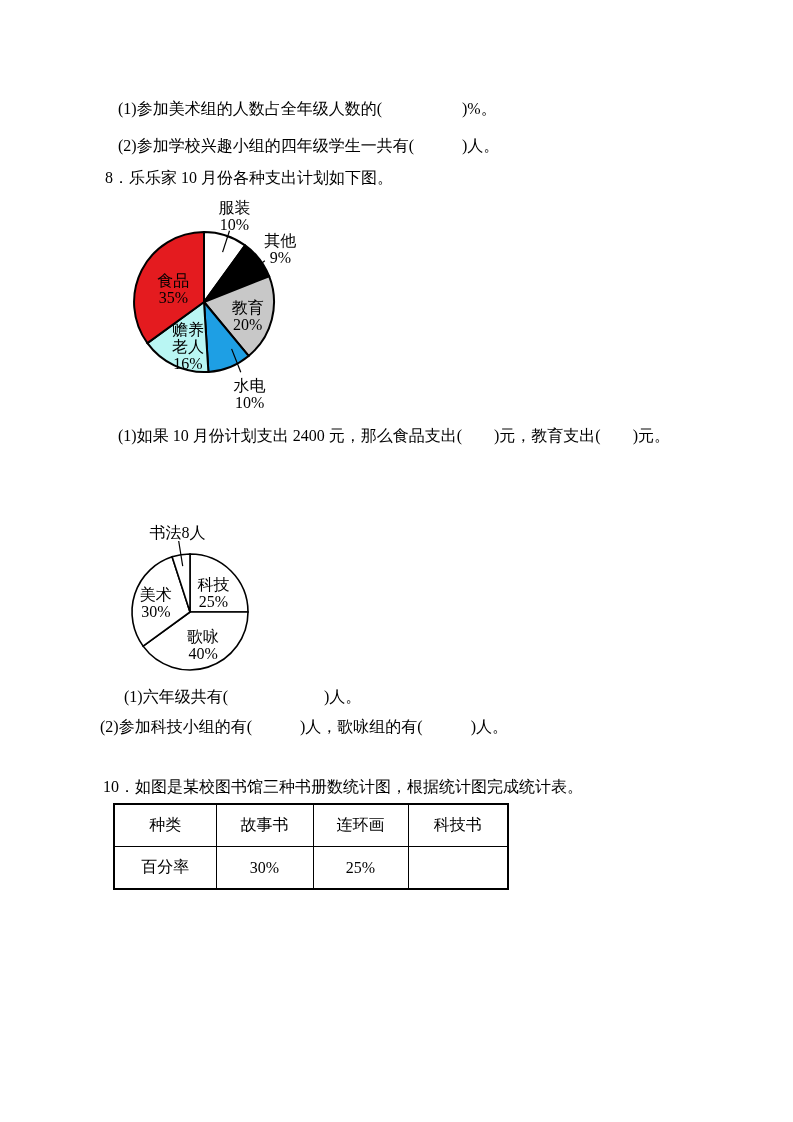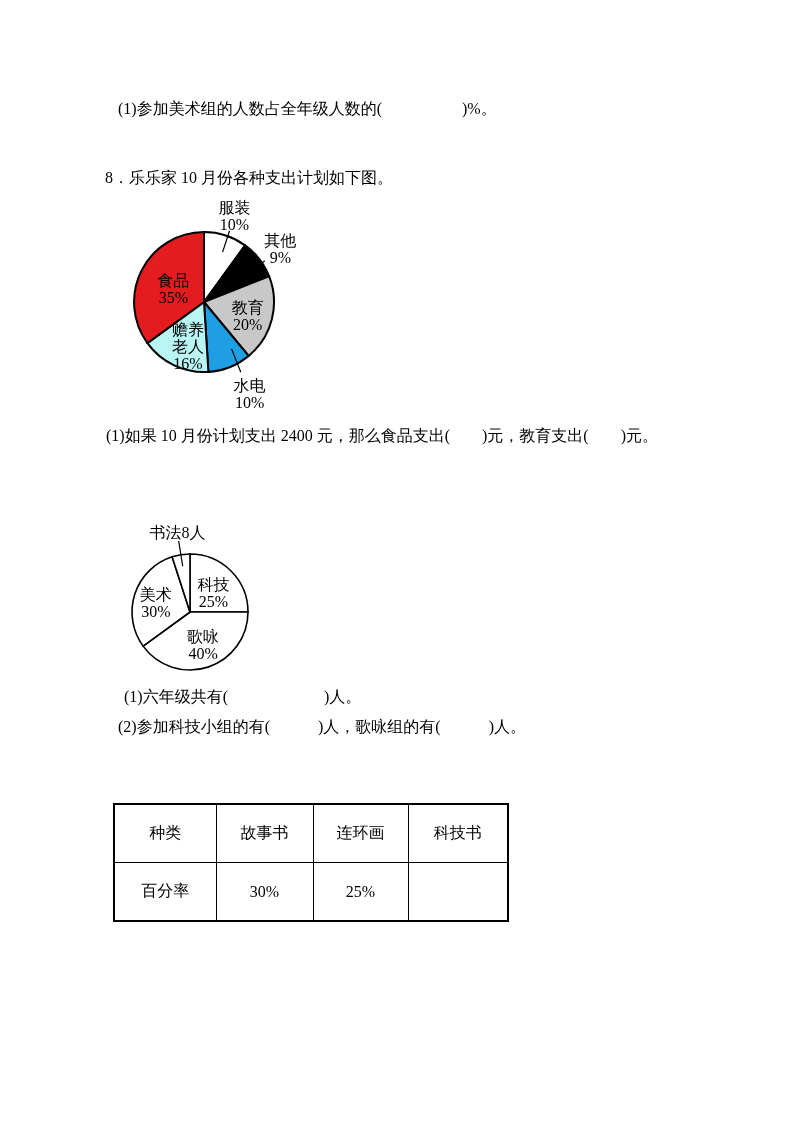--- a/index.html
+++ b/index.html
@@ -4,28 +4,29 @@
 <style>
   html,body{margin:0;padding:0;background:#ffffff;}
   .page{position:relative;width:793px;height:1122px;background:#ffffff;overflow:hidden;
         font-family:"Liberation Serif","DejaVu Serif",serif;color:#000;}
   .line{position:absolute;white-space:pre;font-size:16px;line-height:19px;}
   .chart{position:absolute;}
   svg text{font-family:"Liberation Serif","DejaVu Serif",serif;}
   table.qtable{position:absolute;left:113px;top:803px;border-collapse:collapse;
                table-layout:fixed;border:2px solid #000;}
   table.qtable td{border:1px solid #000;height:41px;text-align:center;vertical-align:middle;
-                  font-size:16px;padding:8px;}
+                  font-size:16px;padding:0;}
 </style>
 </head>
 <body>
 
 <div class="page">
 
   <div class="line" style="left:118px;top:99px">(1)参加美术组的人数占全年级人数的(　　　　　)%。</div>
+  <div class="line" style="left:118px;top:136px">(2)参加学校兴趣小组的四年级学生一共有(　　　)人。</div>
   <div class="line" style="left:105px;top:168px">8．乐乐家 10 月份各种支出计划如下图。</div>
 
   <svg id="pie1" class="chart" style="left:108px;top:196px" width="232" height="218" viewBox="0 0 232 218">
       <path d="M 96 106 L 96.0 36.0 A 70 70 0 0 1 137.1 49.4 Z" fill="#ffffff" stroke="#000" stroke-width="2"></path>
       <line x1="114.6" y1="56.1" x2="121.5" y2="34.8" stroke="#000" stroke-width="1.2"></line>
       <text x="126.5" y="16.5" text-anchor="middle" font-size="16" fill="#000">服装</text>
       <text x="126.5" y="33.5" text-anchor="middle" font-size="16" fill="#000">10%</text>
       <path d="M 96 106 L 137.1 49.4 A 70 70 0 0 1 161.1 80.2 Z" fill="#000000" stroke="#000" stroke-width="2"></path>
       <line x1="140.2" y1="77.7" x2="156.8" y2="64.8" stroke="#000" stroke-width="1.2"></line>
       <text x="172.3" y="49.8" text-anchor="middle" font-size="16" fill="#000">其他</text>
@@ -39,39 +40,40 @@
       <text x="141.6" y="212.4" text-anchor="middle" font-size="16" fill="#000">10%</text>
       <path d="M 96 106 L 100.4 175.9 A 70 70 0 0 1 39.4 147.1 Z" fill="#b9f6f3" stroke="#000" stroke-width="2"></path>
       <text x="79.9" y="139.0" text-anchor="middle" font-size="16" fill="#000">赡养</text>
       <text x="79.9" y="156.0" text-anchor="middle" font-size="16" fill="#000">老人</text>
       <text x="79.9" y="173.0" text-anchor="middle" font-size="16" fill="#000">16%</text>
       <path d="M 96 106 L 39.4 147.1 A 70 70 0 0 1 96.0 36.0 Z" fill="#e41b1f" stroke="#000" stroke-width="2"></path>
       <text x="65.3" y="90.3" text-anchor="middle" font-size="16" fill="#000">食品</text>
       <text x="65.3" y="107.3" text-anchor="middle" font-size="16" fill="#000">35%</text>
     </svg>
 
-  <div class="line" style="left:106px;top:426px">(1)如果 10 月份计划支出 2400 元，那么食品支出(　　)元，教育支出(　　)元。</div>
+  <div class="line" style="left:118px;top:426px">(1)如果 10 月份计划支出 2400 元，那么食品支出(　　)元，教育支出(　　)元。</div>
 
   <svg id="pie2" class="chart" style="left:108px;top:518px" width="195" height="168" viewBox="0 0 195 168">
       <path d="M 82 94 L 82.0 36.0 A 58 58 0 0 1 140.0 94.0 Z" fill="#ffffff" stroke="#000" stroke-width="1.6"></path>
       <text x="105.4" y="71.6" text-anchor="middle" font-size="16" fill="#000">科技</text>
       <text x="105.4" y="88.6" text-anchor="middle" font-size="16" fill="#000">25%</text>
       <path d="M 82 94 L 140.0 94.0 A 58 58 0 0 1 35.1 128.1 Z" fill="#ffffff" stroke="#000" stroke-width="1.6"></path>
       <text x="95.1" y="124.2" text-anchor="middle" font-size="16" fill="#000">歌咏</text>
       <text x="95.1" y="141.2" text-anchor="middle" font-size="16" fill="#000">40%</text>
       <path d="M 82 94 L 35.1 128.1 A 58 58 0 0 1 64.1 38.8 Z" fill="#ffffff" stroke="#000" stroke-width="1.6"></path>
       <text x="47.8" y="81.9" text-anchor="middle" font-size="16" fill="#000">美术</text>
       <text x="47.8" y="98.9" text-anchor="middle" font-size="16" fill="#000">30%</text>
       <path d="M 82 94 L 64.1 38.8 A 58 58 0 0 1 82.0 36.0 Z" fill="#ffffff" stroke="#000" stroke-width="1.6"></path>
       <line x1="74.7" y1="48.2" x2="70.7" y2="23.0" stroke="#000" stroke-width="1.2"></line>
       <text x="69.5" y="20.4" text-anchor="middle" font-size="16" fill="#000">书法8人</text>
     </svg>
 
   <div class="line" style="left:124px;top:687px">(1)六年级共有(　　　　　　)人。</div>
-  <div class="line" style="left:118px;top:717px">(2)参加科技小组的有(　　　)人，歌咏组的有(　　　)人。</div>
+  <div class="line" style="left:100px;top:717px">(2)参加科技小组的有(　　　)人，歌咏组的有(　　　)人。</div>
+  <div class="line" style="left:103px;top:777px">10．如图是某校图书馆三种书册数统计图，根据统计图完成统计表。</div>
 
   <table class="qtable">
     <colgroup>
       <col style="width:102px">
         <col style="width:97px">
         <col style="width:95px">
         <col style="width:100px">
     </colgroup>
     <tbody>
       <tr>

